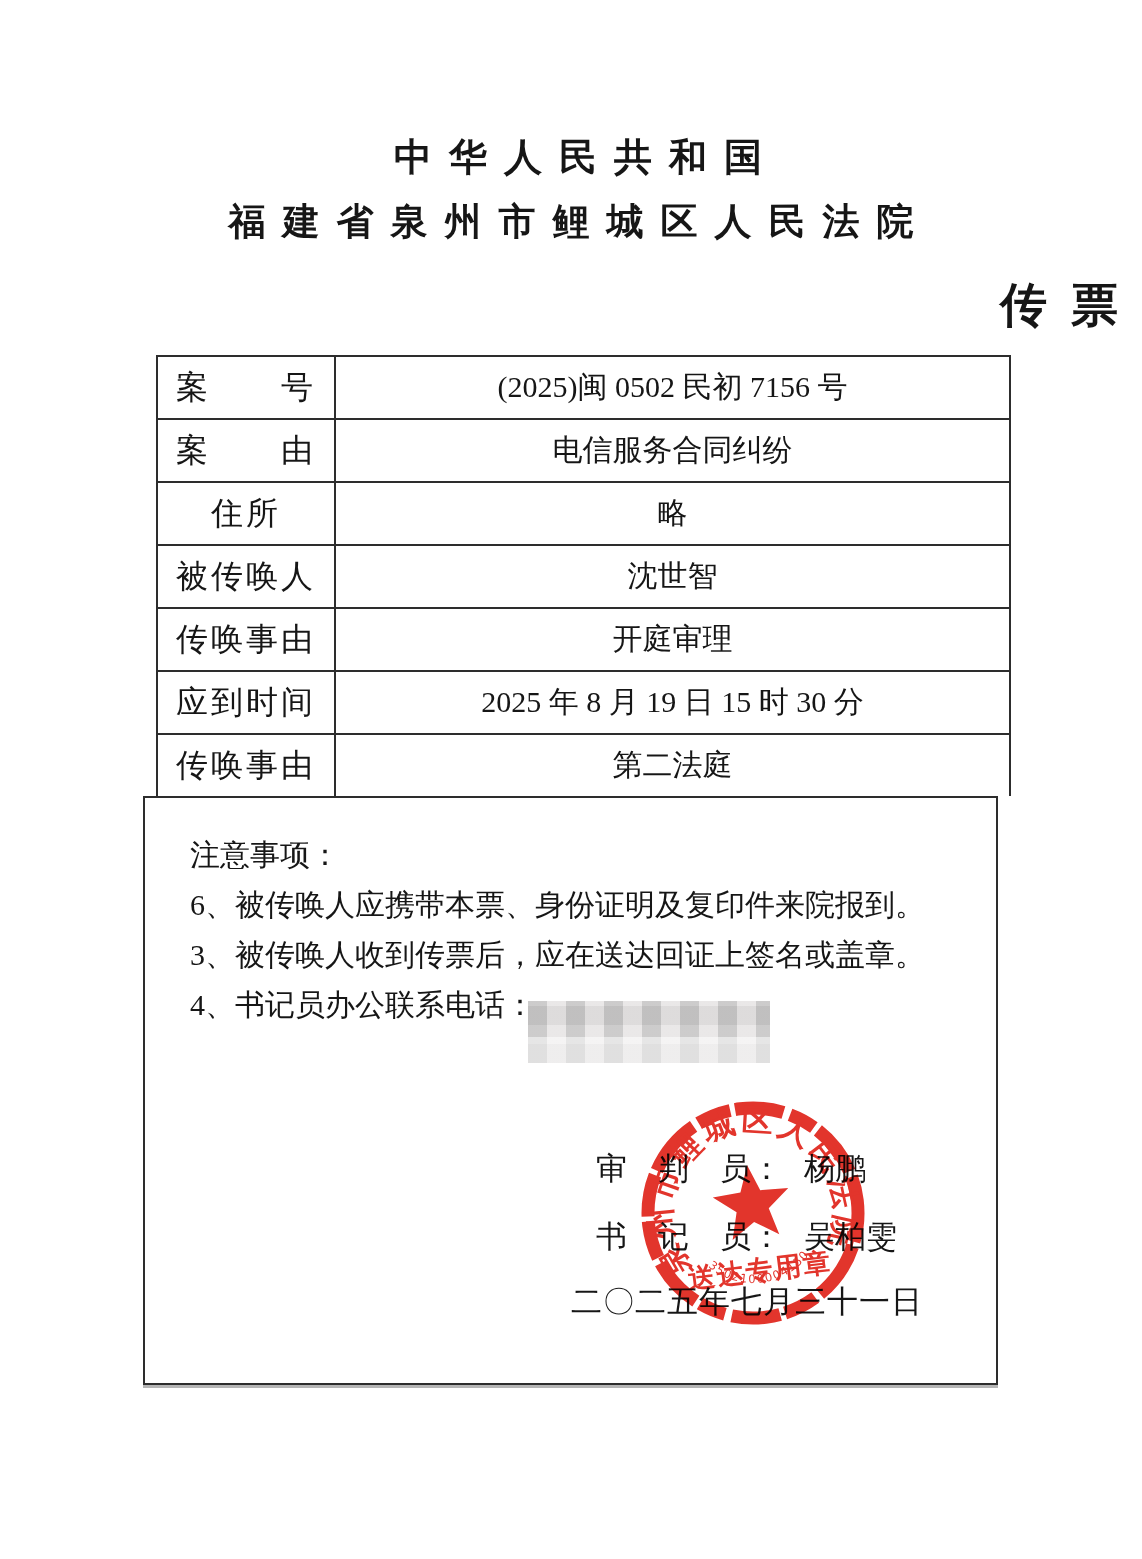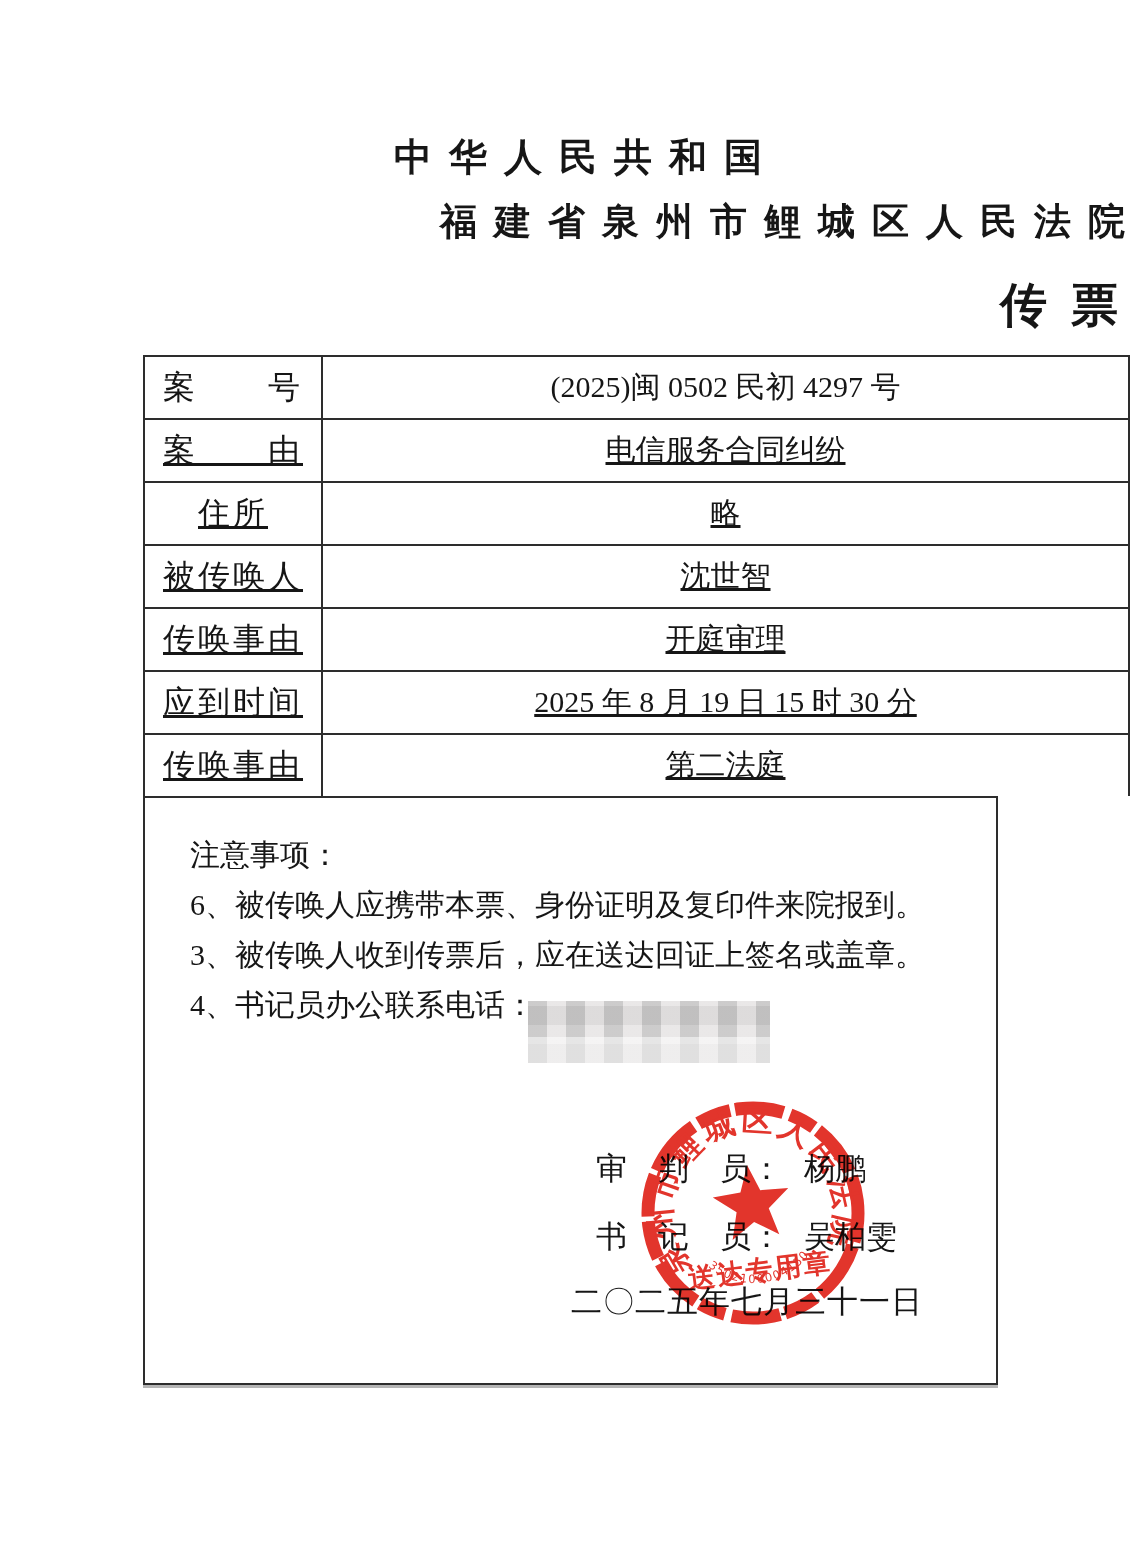--- a/index.html
+++ b/index.html
@@ -12,36 +12,36 @@
     overflow:hidden;
   }
   
   .h1{
     position:absolute;top:132px;left:7px;width:100%;
     text-align:center;font-size:38px;font-weight:bold;
     letter-spacing:17px;text-indent:17px;white-space:nowrap;
   }
   .h2{
     position:absolute;top:197px;left:0;width:100%;
-    text-align:right;font-size:37px;font-weight:bold;
+    text-align:center;font-size:37px;font-weight:bold;
     letter-spacing:17px;text-indent:17px;white-space:nowrap;
   }
   .doc-title{
     position:absolute;top:274px;left:0;width:100%;
     text-align:right;font-size:47px;font-weight:bold;
     letter-spacing:24px;text-indent:24px;white-space:nowrap;
   }
   
   .stable{
-    position:absolute;left:143px;top:355px;width:987px;
+    position:absolute;left:156px;top:355px;width:855px;
     border:2px solid #2d2d2d;border-bottom:none;
     box-sizing:border-box;background:#fff;
   }
   .trow{display:flex;height:61px;}
-  .trow + .trow{border-top:2px solid #2d2d2d;text-decoration:underline;}
+  .trow + .trow{border-top:2px solid #2d2d2d;}
   .tlabel{
     width:178px;border-right:2px solid #2d2d2d;
     display:flex;align-items:center;justify-content:center;
     font-size:32px;letter-spacing:3px;box-sizing:border-box;
   }
   .tvalue{
     flex:1;display:flex;align-items:center;justify-content:center;
     font-size:30px;
   }
   
@@ -90,21 +90,21 @@
 
 <div class="page">
 
   <div class="h1">中华人民共和国</div>
   <div class="h2">福建省泉州市鲤城区人民法院</div>
   <div class="doc-title">传票</div>
 
   <div class="stable">
     <div class="trow">
       <div class="tlabel">案　　号</div>
-      <div class="tvalue">(2025)闽 0502 民初 4297 号</div>
+      <div class="tvalue">(2025)闽 0502 民初 7156 号</div>
     </div>
     <div class="trow">
       <div class="tlabel">案　　由</div>
       <div class="tvalue">电信服务合同纠纷</div>
     </div>
     <div class="trow">
       <div class="tlabel">住所</div>
       <div class="tvalue">略</div>
     </div>
     <div class="trow">

